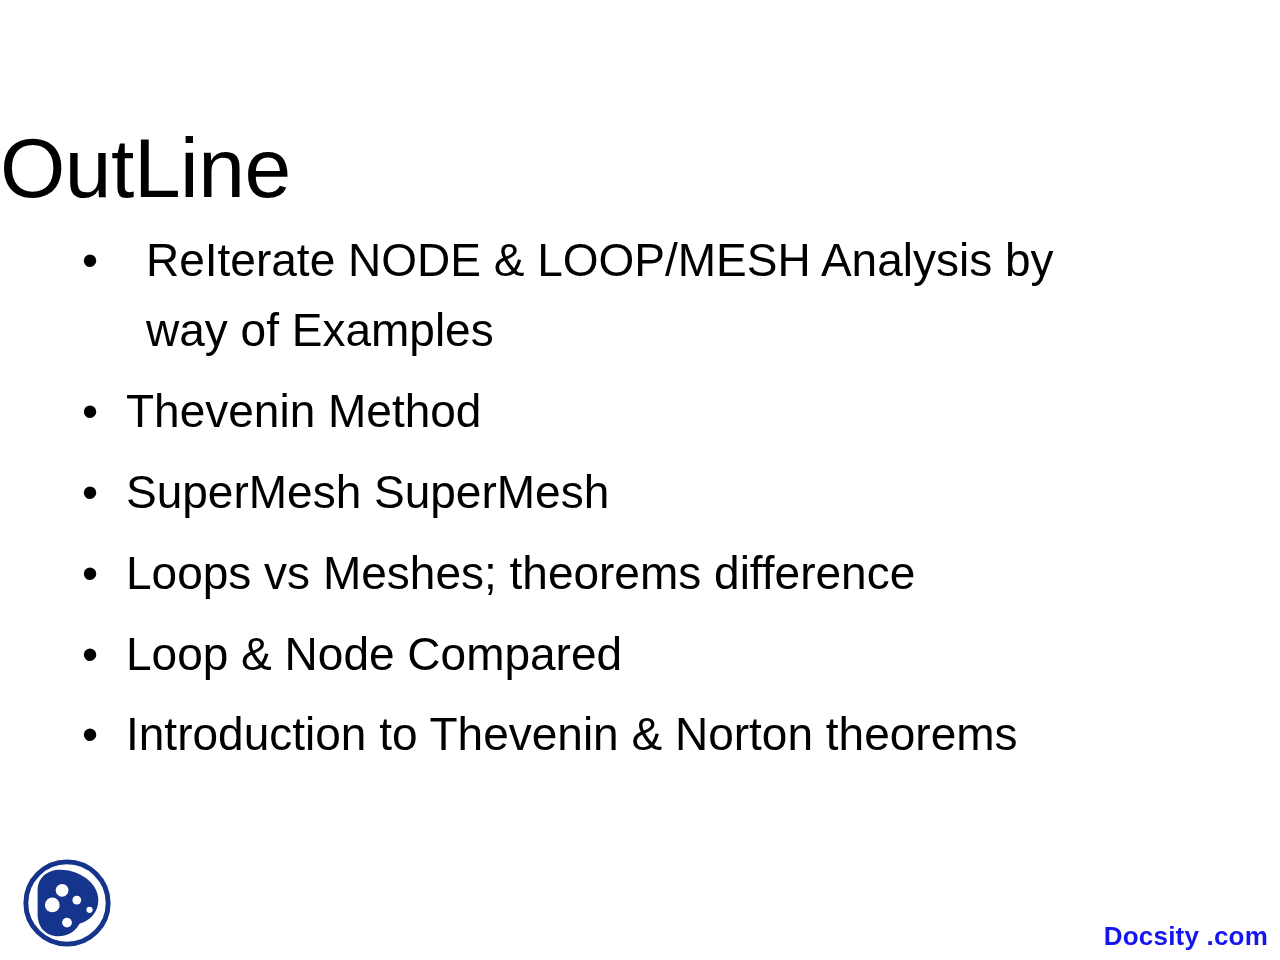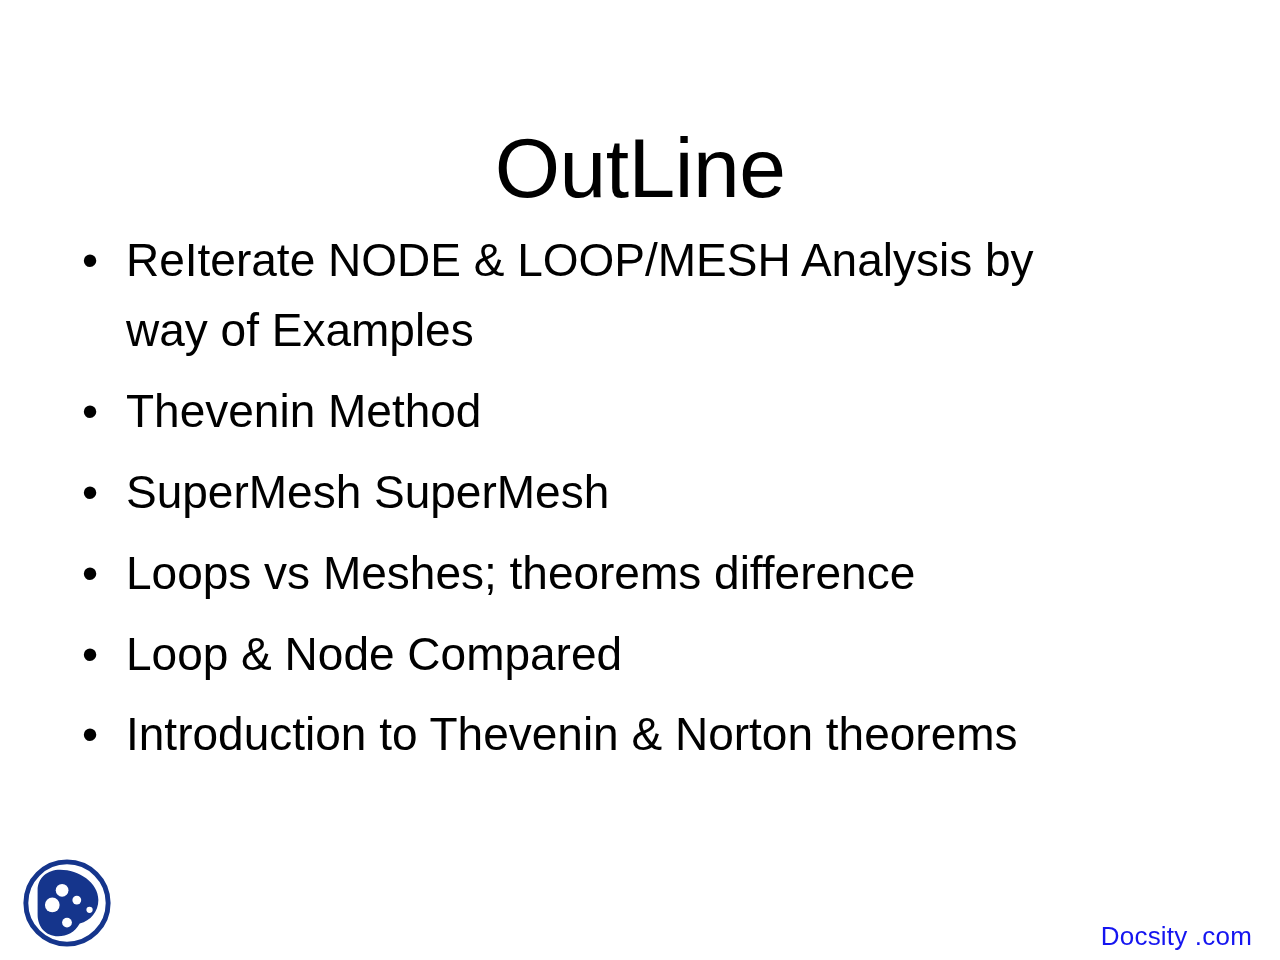--- a/index.html
+++ b/index.html
@@ -23,21 +23,21 @@
     background: #ffffff;
     box-sizing: border-box;
   }
 
   
   .slide-title {
     position: absolute;
     top: 68px;
     left: 0;
     width: 1280px;
-    text-align: center;
+    text-align: left;
     font-size: 84px;
     line-height: 1.05;
     font-weight: 400;
     letter-spacing: -0.5px;
     color: #000000;
     white-space: nowrap;
   }
 
   
   .bullet-list {
@@ -73,42 +73,43 @@
 
   .bullet-text {
     flex: 1 1 auto;
     max-width: 1040px;
     padding-right: 10px;
   }
 
   
   .bullet-item.wrap .bullet-text {
     max-width: 985px;
+    margin-left: 20px;
   }
 
   
   .logo-mark {
     position: absolute;
     left: 18px;
     bottom: 8px;
     width: 98px;
     height: 98px;
   }
   .logo-mark svg {
     display: block;
     width: 98px;
     height: 98px;
   }
 
   .footer-brand {
     position: absolute;
-    right: 28px;
+    right: 12px;
     bottom: 8px;
     font-size: 26px;
-    font-weight: 400;
+    font-weight: 700;
     color: #1515f0;
     letter-spacing: 0.2px;
     white-space: nowrap;
   }
 </style>
 </head>
 <body>
 
 <div class="slide">
 

